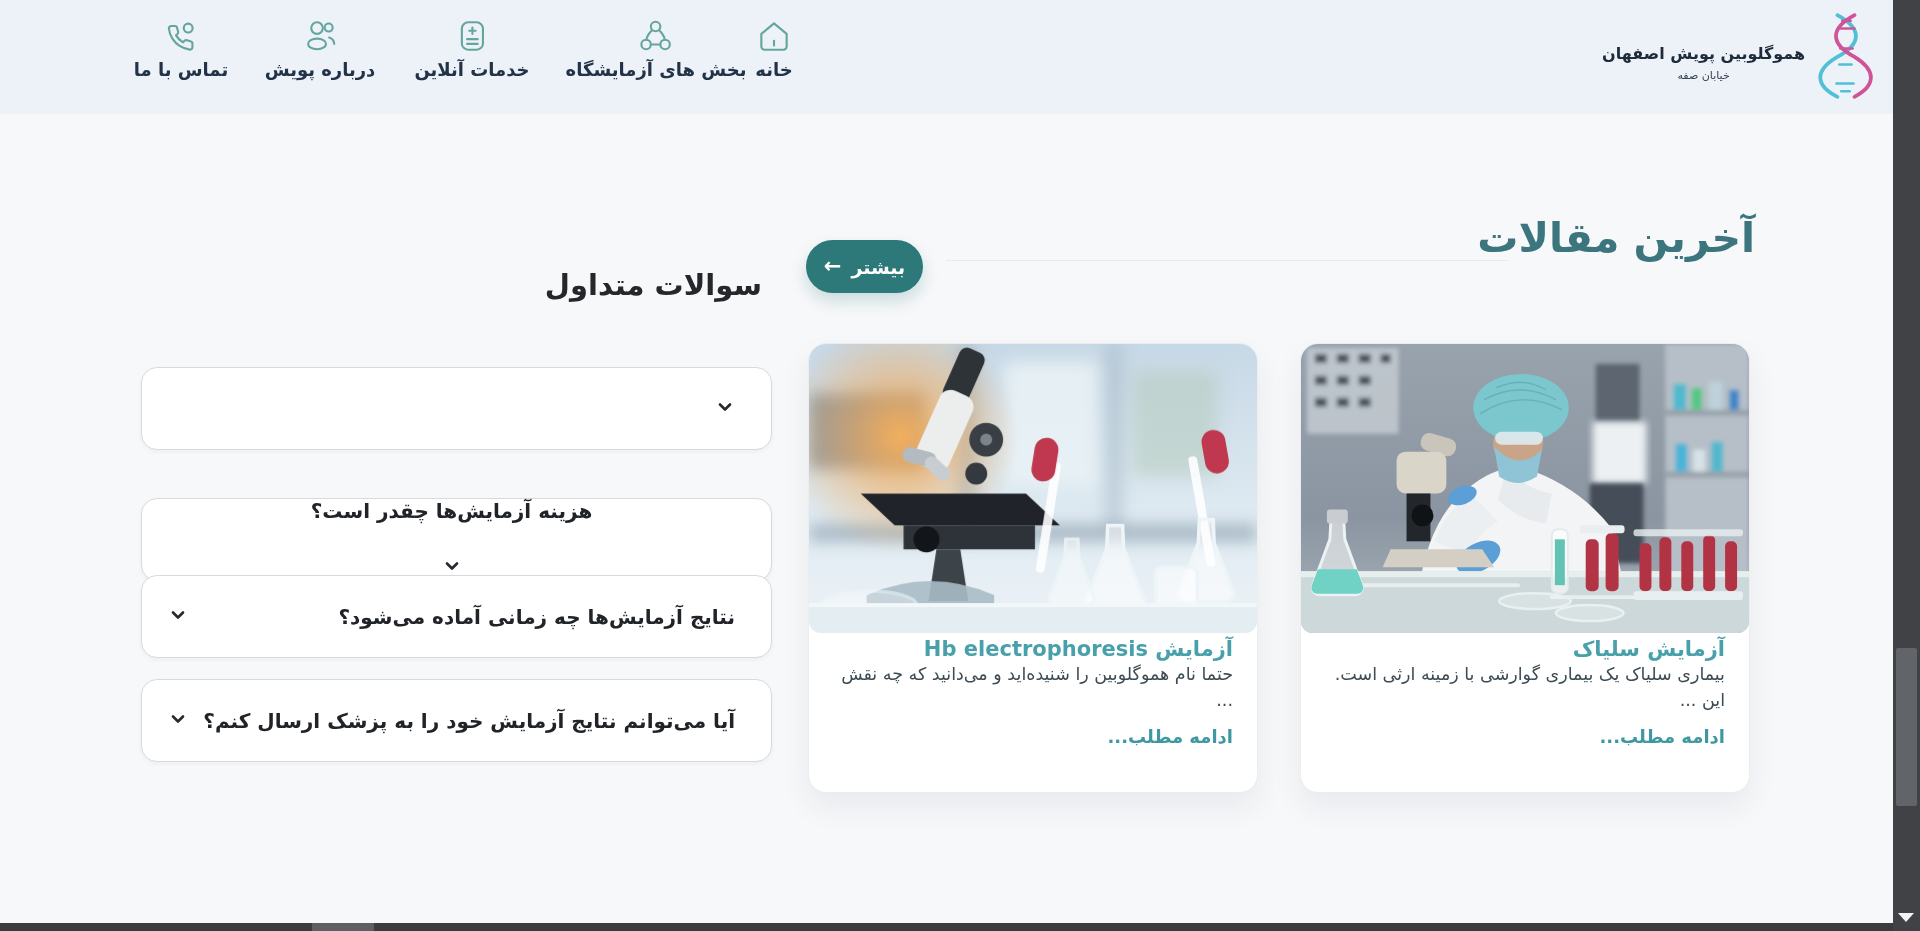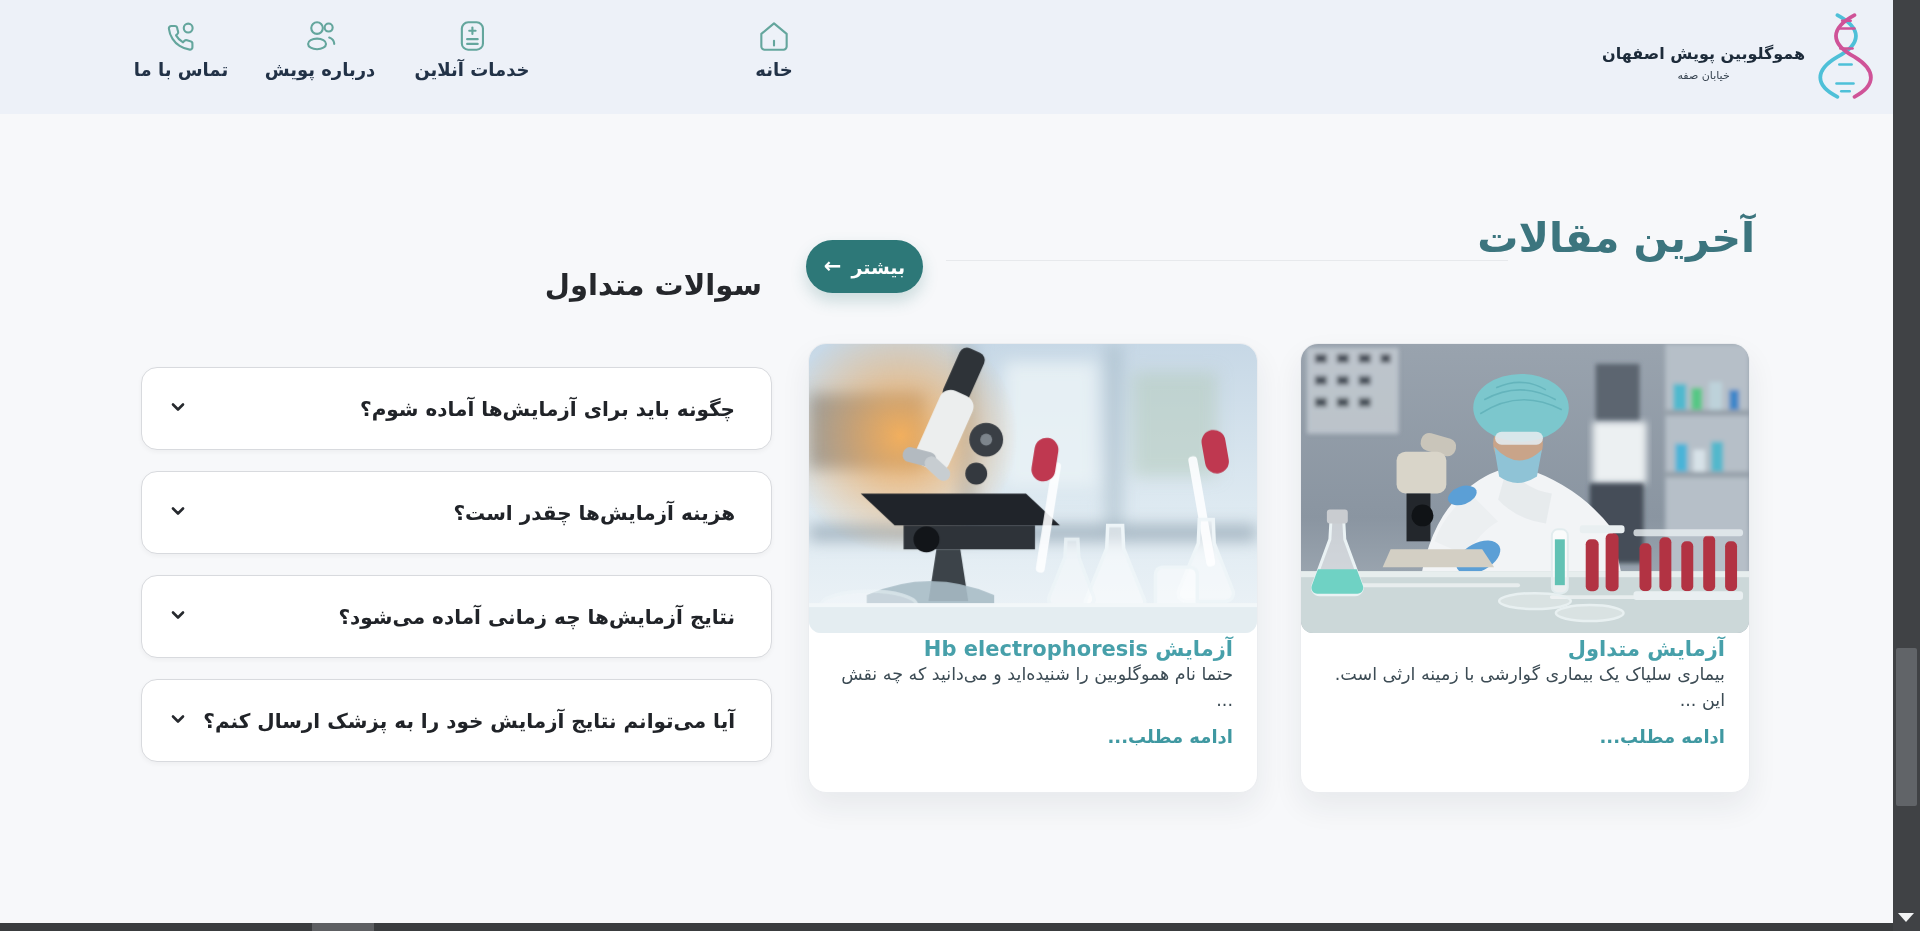--- a/index.html
+++ b/index.html
@@ -56,21 +56,21 @@
 
   
   .faq-heading { position:absolute; right:1158px; top:268px; font-size:29px; font-weight:700; color:#25272b; direction:rtl; }
   .faq-item {
     position:absolute; left:141px; width:631px; height:83px;
     background:#ffffff; border:1px solid #d8dade; border-radius:16px;
     box-shadow:0 2px 5px rgba(0,0,0,.045);
     display:flex; align-items:center; direction:rtl;
     padding:0 36px 0 26px; cursor:pointer;
   }
-  .fq1 { top:367px; } .fq2 { top:471px; } .fq3 { top:575px; } .fq4 { top:679px; }
+  .fq1 { top:367px; } .fq2 { top:498px;flex-direction:column; } .fq3 { top:575px; } .fq4 { top:679px; }
   .faq-q { flex:1; font-size:20px; font-weight:700; color:#202328; }
   .faq-chevron svg { width:20px; height:20px; stroke:#26292e; stroke-width:2.6; fill:none; stroke-linecap:round; stroke-linejoin:round; }
 
   
   .vscroll { position:absolute; left:1893px; top:0; width:27px; height:931px; background:#404245; }
   .vthumb  { position:absolute; left:3px; top:648px; width:21px; height:158px; background:#616468; border-radius:2px; cursor:pointer; }
   .vdown   { position:absolute; left:5px; bottom:9px; width:0; height:0; cursor:pointer;
              border-left:8px solid transparent; border-right:8px solid transparent; border-top:9px solid #f2f3f4; }
   .hscroll { position:absolute; left:0; top:923px; width:1893px; height:8px; background:#3a3c3e; }
   .hthumb  { position:absolute; left:312px; top:0; width:62px; height:8px; background:#5d5f62; cursor:pointer; }
@@ -81,20 +81,31 @@
 <header class="navbar">
 
   <div class="nav-item np-home">
     <svg viewBox="0 0 36 36">
       <path d="M6,16 L18,6 L30,16 V28 a3,3 0 0 1 -3,3 H9 a3,3 0 0 1 -3,-3 Z"></path>
       <line x1="18" y1="22.5" x2="18" y2="27"></line>
     </svg>
     <span class="nav-label">خانه</span>
   </div>
 
+  <div class="nav-item np-departments">
+    <svg viewBox="0 0 36 36">
+      <circle cx="18" cy="9" r="4.5"></circle>
+        <circle cx="9" cy="26" r="4.5"></circle>
+        <circle cx="27" cy="26" r="4.5"></circle>
+      <path d="M14.6,12.5 Q10,17 9.3,21.5"></path>
+        <path d="M21.4,12.5 Q26,17 26.7,21.5"></path>
+        <path d="M13.6,26 L22.4,26"></path>
+    </svg>
+    <span class="nav-label">بخش های آزمایشگاه</span>
+  </div>
 
   <div class="nav-item np-services">
     <svg viewBox="0 0 36 36">
       <rect x="8" y="5" width="20" height="26" rx="6"></rect>
       <line x1="18" y1="10" x2="18" y2="16"></line>
         <line x1="15" y1="13" x2="21" y2="13"></line>
       <line x1="13" y1="21" x2="23" y2="21"></line>
         <line x1="13" y1="25.5" x2="23" y2="25.5"></line>
     </svg>
     <span class="nav-label">خدمات آنلاین</span>
@@ -256,21 +267,21 @@
             <rect x="404" y="192" width="12" height="56" rx="5"></rect>
             <rect x="426" y="198" width="12" height="50" rx="5"></rect>
         </g>
         <rect x="280" y="182" width="45" height="8" rx="3" fill="#e9eff1"></rect>
         <rect x="334" y="248" width="110" height="9" rx="3" fill="#e9eff1"></rect>
         <rect x="334" y="186" width="110" height="7" rx="3" fill="#e9eff1" opacity=".8"></rect>
       </g>
     </svg>
   </div>
   <div class="card-body">
-    <div class="card-title">آزمایش متداول</div>
+    <div class="card-title">آزمایش سلیاک</div>
     <div class="card-excerpt">بیماری سلیاک یک بیماری گوارشی با زمینه ارثی است. این ...</div>
     <div class="card-link">ادامه مطلب...</div>
   </div>
 </article>
 
 <article class="card card-left">
   <div class="card-image">
     <svg viewBox="0 0 450 290" preserveAspectRatio="none">
       <defs>
         <linearGradient id="bg1" x1="0" y1="0" x2="0" y2="1">
@@ -339,21 +350,20 @@
   <div class="card-body">
     <div class="card-title">آزمایش Hb electrophoresis</div>
     <div class="card-excerpt">حتما نام هموگلوبین را شنیده‌اید و می‌دانید که چه نقش ...</div>
     <div class="card-link">ادامه مطلب...</div>
   </div>
 </article>
 
 <h2 class="faq-heading">سوالات متداول</h2>
 
 <div class="faq-item fq1">
-  <div class="faq-q">چگونه باید برای آزمایش‌ها آماده شوم؟</div>
   <div class="faq-chevron">
     <svg viewBox="0 0 20 20">
         <polyline points="5,7.5 10,12.5 15,7.5"></polyline>
       </svg>
   </div>
 </div>
 
 <div class="faq-item fq2">
   <div class="faq-q">هزینه آزمایش‌ها چقدر است؟</div>
   <div class="faq-chevron">

